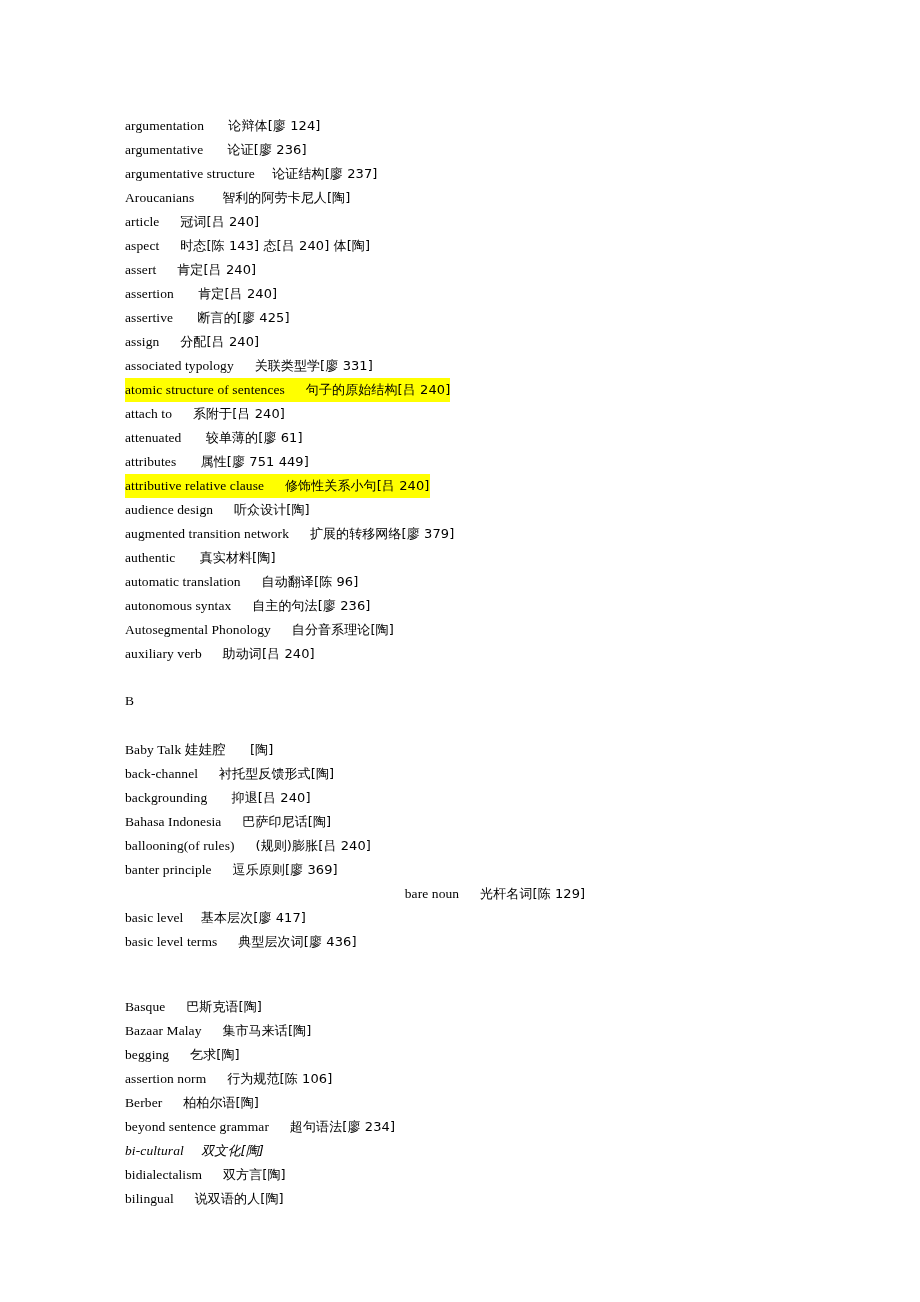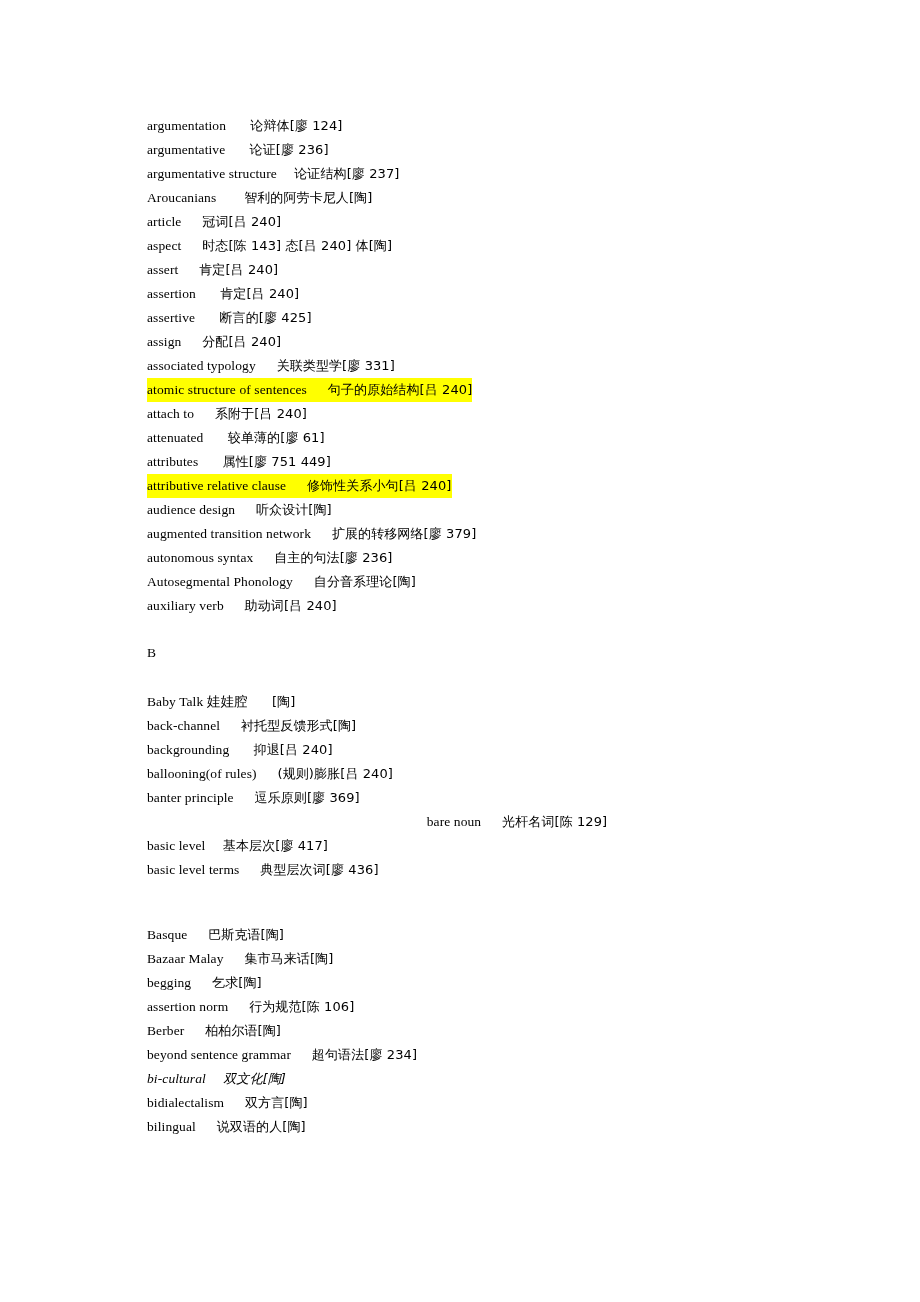--- a/index.html
+++ b/index.html
@@ -17,21 +17,21 @@
   #page {
     position: relative;
     width: 920px;
     height: 1302px;
     background: #ffffff;
     padding: 0;
     box-sizing: border-box;
   }
   #glossary {
     position: absolute;
-    left: 147px;
+    left: 125px;
     top: 113px;
     width: 740px;
   }
   .entry {
     height: 24px;
     line-height: 24px;
     font-size: 13.5px;
     white-space: pre;
     letter-spacing: 0.1px;
   }
@@ -76,29 +76,32 @@
       <div class="entry-row" style="height: 24px; line-height: 24px;"><span class="entry"><span class="en">assertive</span><span class="tabspace">       </span><span class="zh">断言的[廖 425]</span></span></div>
       <div class="entry-row" style="height: 24px; line-height: 24px;"><span class="entry"><span class="en">assign</span><span class="tabspace">      </span><span class="zh">分配[吕 240]</span></span></div>
       <div class="entry-row" style="height: 24px; line-height: 24px;"><span class="entry"><span class="en">associated typology</span><span class="tabspace">      </span><span class="zh">关联类型学[廖 331]</span></span></div>
       <div class="entry-row" style="height: 24px; line-height: 24px;"><span class="entry hl"><span class="en">atomic structure of sentences</span><span class="tabspace">      </span><span class="zh">句子的原始结构[吕 240]</span></span></div>
       <div class="entry-row" style="height: 24px; line-height: 24px;"><span class="entry"><span class="en">attach to</span><span class="tabspace">      </span><span class="zh">系附于[吕 240]</span></span></div>
       <div class="entry-row" style="height: 24px; line-height: 24px;"><span class="entry"><span class="en">attenuated</span><span class="tabspace">       </span><span class="zh">较单薄的[廖 61]</span></span></div>
       <div class="entry-row" style="height: 24px; line-height: 24px;"><span class="entry"><span class="en">attributes</span><span class="tabspace">       </span><span class="zh">属性[廖 751 449]</span></span></div>
       <div class="entry-row" style="height: 24px; line-height: 24px;"><span class="entry hl"><span class="en">attributive relative clause</span><span class="tabspace">      </span><span class="zh">修饰性关系小句[吕 240]</span></span></div>
       <div class="entry-row" style="height: 24px; line-height: 24px;"><span class="entry"><span class="en">audience design</span><span class="tabspace">      </span><span class="zh">听众设计[陶]</span></span></div>
       <div class="entry-row" style="height: 24px; line-height: 24px;"><span class="entry"><span class="en">augmented transition network</span><span class="tabspace">      </span><span class="zh">扩展的转移网络[廖 379]</span></span></div>
+      <div class="entry-row" style="height: 24px; line-height: 24px;"><span class="entry"><span class="en">authentic</span><span class="tabspace">       </span><span class="zh">真实材料[陶]</span></span></div>
+      <div class="entry-row" style="height: 24px; line-height: 24px;"><span class="entry"><span class="en">automatic translation</span><span class="tabspace">      </span><span class="zh">自动翻译[陈 96]</span></span></div>
       <div class="entry-row" style="height: 24px; line-height: 24px;"><span class="entry"><span class="en">autonomous syntax</span><span class="tabspace">      </span><span class="zh">自主的句法[廖 236]</span></span></div>
       <div class="entry-row" style="height: 24px; line-height: 24px;"><span class="entry"><span class="en">Autosegmental Phonology</span><span class="tabspace">      </span><span class="zh">自分音系理论[陶]</span></span></div>
       <div class="entry-row" style="height: 24px; line-height: 24px;"><span class="entry"><span class="en">auxiliary verb</span><span class="tabspace">      </span><span class="zh">助动词[吕 240]</span></span></div>
       <div class="blank">&nbsp;</div>
       <div class="section-letter">B</div>
       <div class="blank">&nbsp;</div>
       <div class="entry-row" style="height: 24px; line-height: 24px;"><span class="entry"><span class="en">Baby Talk 娃娃腔</span><span class="tabspace">       </span><span class="zh">[陶]</span></span></div>
       <div class="entry-row" style="height: 24px; line-height: 24px;"><span class="entry"><span class="en">back-channel</span><span class="tabspace">      </span><span class="zh">衬托型反馈形式[陶]</span></span></div>
       <div class="entry-row" style="height: 24px; line-height: 24px;"><span class="entry"><span class="en">backgrounding</span><span class="tabspace">       </span><span class="zh">抑退[吕 240]</span></span></div>
+      <div class="entry-row" style="height: 24px; line-height: 24px;"><span class="entry"><span class="en">Bahasa Indonesia</span><span class="tabspace">      </span><span class="zh">巴萨印尼话[陶]</span></span></div>
       <div class="entry-row" style="height: 24px; line-height: 24px;"><span class="entry"><span class="en">ballooning(of rules)</span><span class="tabspace">      </span><span class="zh">(规则)膨胀[吕 240]</span></span></div>
       <div class="entry-row" style="height: 24px; line-height: 24px;"><span class="entry"><span class="en">banter principle</span><span class="tabspace">      </span><span class="zh">逗乐原则[廖 369]</span></span></div>
       <div class="entry-row" style="height: 24px; line-height: 24px; text-align: center;"><span class="entry"><span class="en">bare noun</span><span class="tabspace">      </span><span class="zh">光杆名词[陈 129]</span></span></div>
       <div class="entry-row" style="height: 24px; line-height: 24px;"><span class="entry"><span class="en">basic level</span><span class="tabspace">     </span><span class="zh">基本层次[廖 417]</span></span></div>
       <div class="entry-row" style="height: 24px; line-height: 24px;"><span class="entry"><span class="en">basic level terms</span><span class="tabspace">      </span><span class="zh">典型层次词[廖 436]</span></span></div>
       <div class="entry-row" style="height: 24px; line-height: 24px; margin-top: 41px;"><span class="entry"><span class="en">Basque</span><span class="tabspace">      </span><span class="zh">巴斯克语[陶]</span></span></div>
       <div class="entry-row" style="height: 24px; line-height: 24px;"><span class="entry"><span class="en">Bazaar Malay</span><span class="tabspace">      </span><span class="zh">集市马来话[陶]</span></span></div>
       <div class="entry-row" style="height: 24px; line-height: 24px;"><span class="entry"><span class="en">begging</span><span class="tabspace">      </span><span class="zh">乞求[陶]</span></span></div>
       <div class="entry-row" style="height: 24px; line-height: 24px;"><span class="entry"><span class="en">assertion norm</span><span class="tabspace">      </span><span class="zh">行为规范[陈 106]</span></span></div>
       <div class="entry-row" style="height: 24px; line-height: 24px;"><span class="entry"><span class="en">Berber</span><span class="tabspace">      </span><span class="zh">柏柏尔语[陶]</span></span></div>

